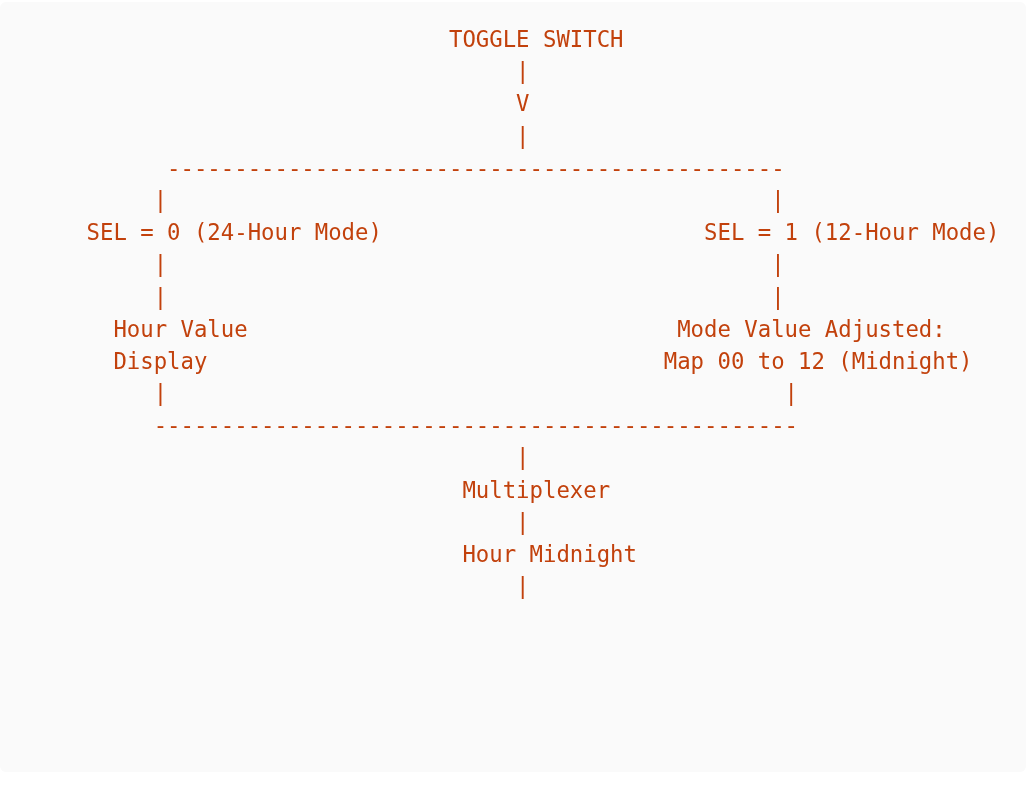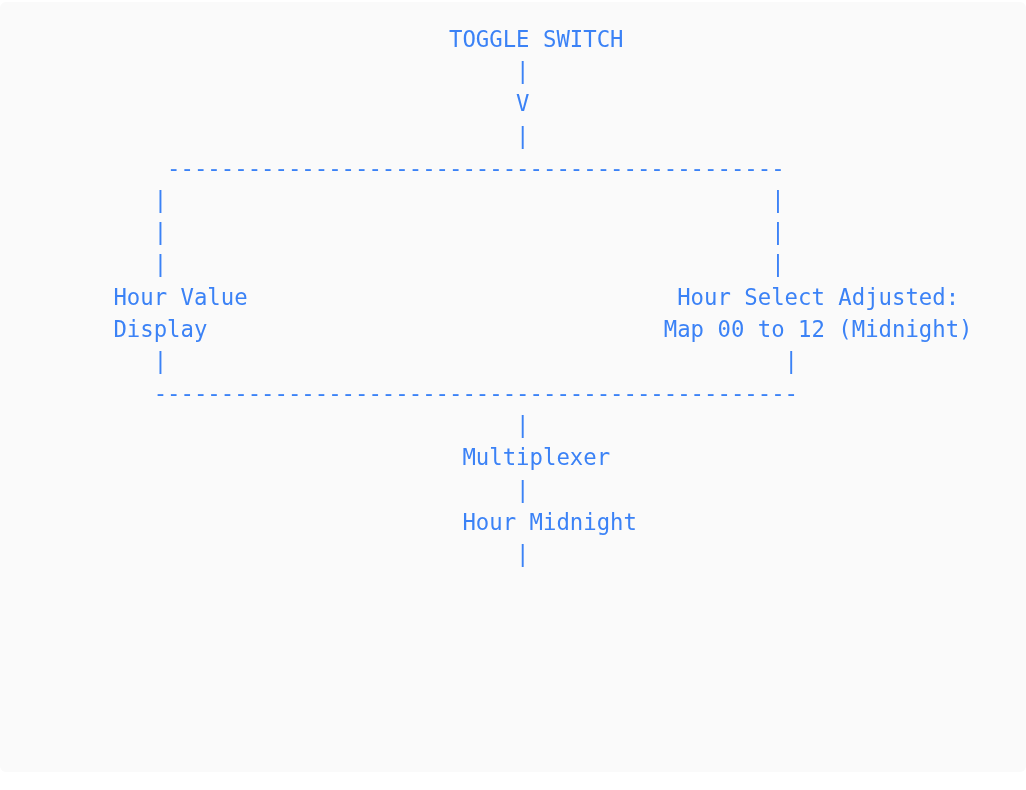--- a/index.html
+++ b/index.html
@@ -19,42 +19,43 @@
     background: #fafafa;
     border-radius: 6px;
     box-sizing: border-box;
     padding: 21px 0 0 6px;
     overflow: hidden;
   }
   .ascii-art {
     font-family: "DejaVu Sans Mono", "Liberation Mono", monospace;
     font-size: 22.3px;
     line-height: 32.2px;
-    color: #3b82f6;
+    color: #c2410c;
     font-weight: 400;
   }
   .ascii-art .row {
     white-space: pre;
     height: 32.2px;
   }
 </style>
 </head>
 <body>
 
 <div class="code-block">
   <div class="ascii-art">
     <div class="row">                                 TOGGLE SWITCH</div>
     <div class="row">                                      |</div>
     <div class="row">                                      V</div>
     <div class="row">                                      |</div>
     <div class="row">            ----------------------------------------------</div>
     <div class="row">           |                                             |</div>
+    <div class="row">      SEL = 0 (24-Hour Mode)                        SEL = 1 (12-Hour Mode)</div>
     <div class="row">           |                                             |</div>
     <div class="row">           |                                             |</div>
-    <div class="row">        Hour Value                                Hour Select Adjusted:</div>
+    <div class="row">        Hour Value                                Mode Value Adjusted:</div>
     <div class="row">        Display                                  Map 00 to 12 (Midnight)</div>
     <div class="row">           |                                              |</div>
     <div class="row">           ------------------------------------------------</div>
     <div class="row">                                      |</div>
     <div class="row">                                  Multiplexer</div>
     <div class="row">                                      |</div>
     <div class="row">                                  Hour Midnight</div>
     <div class="row">                                      |</div>
   </div>
 </div>

